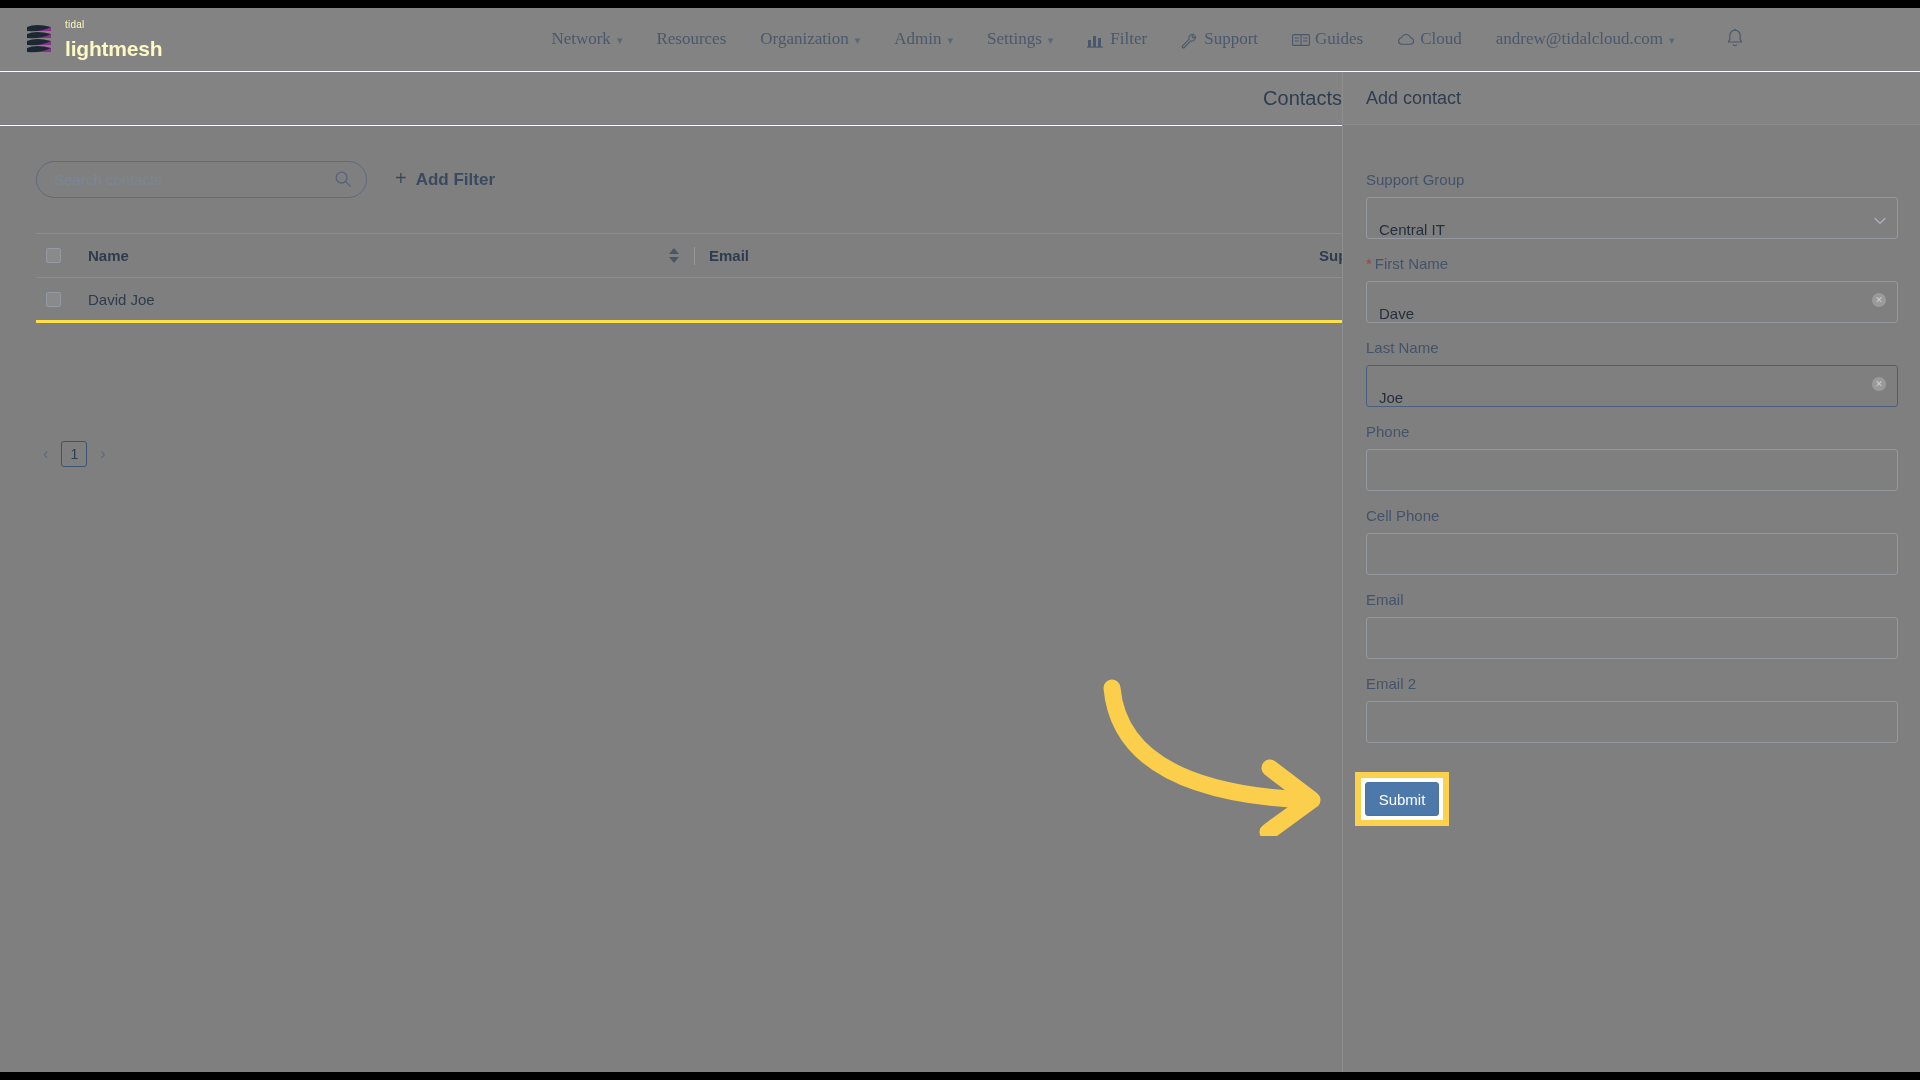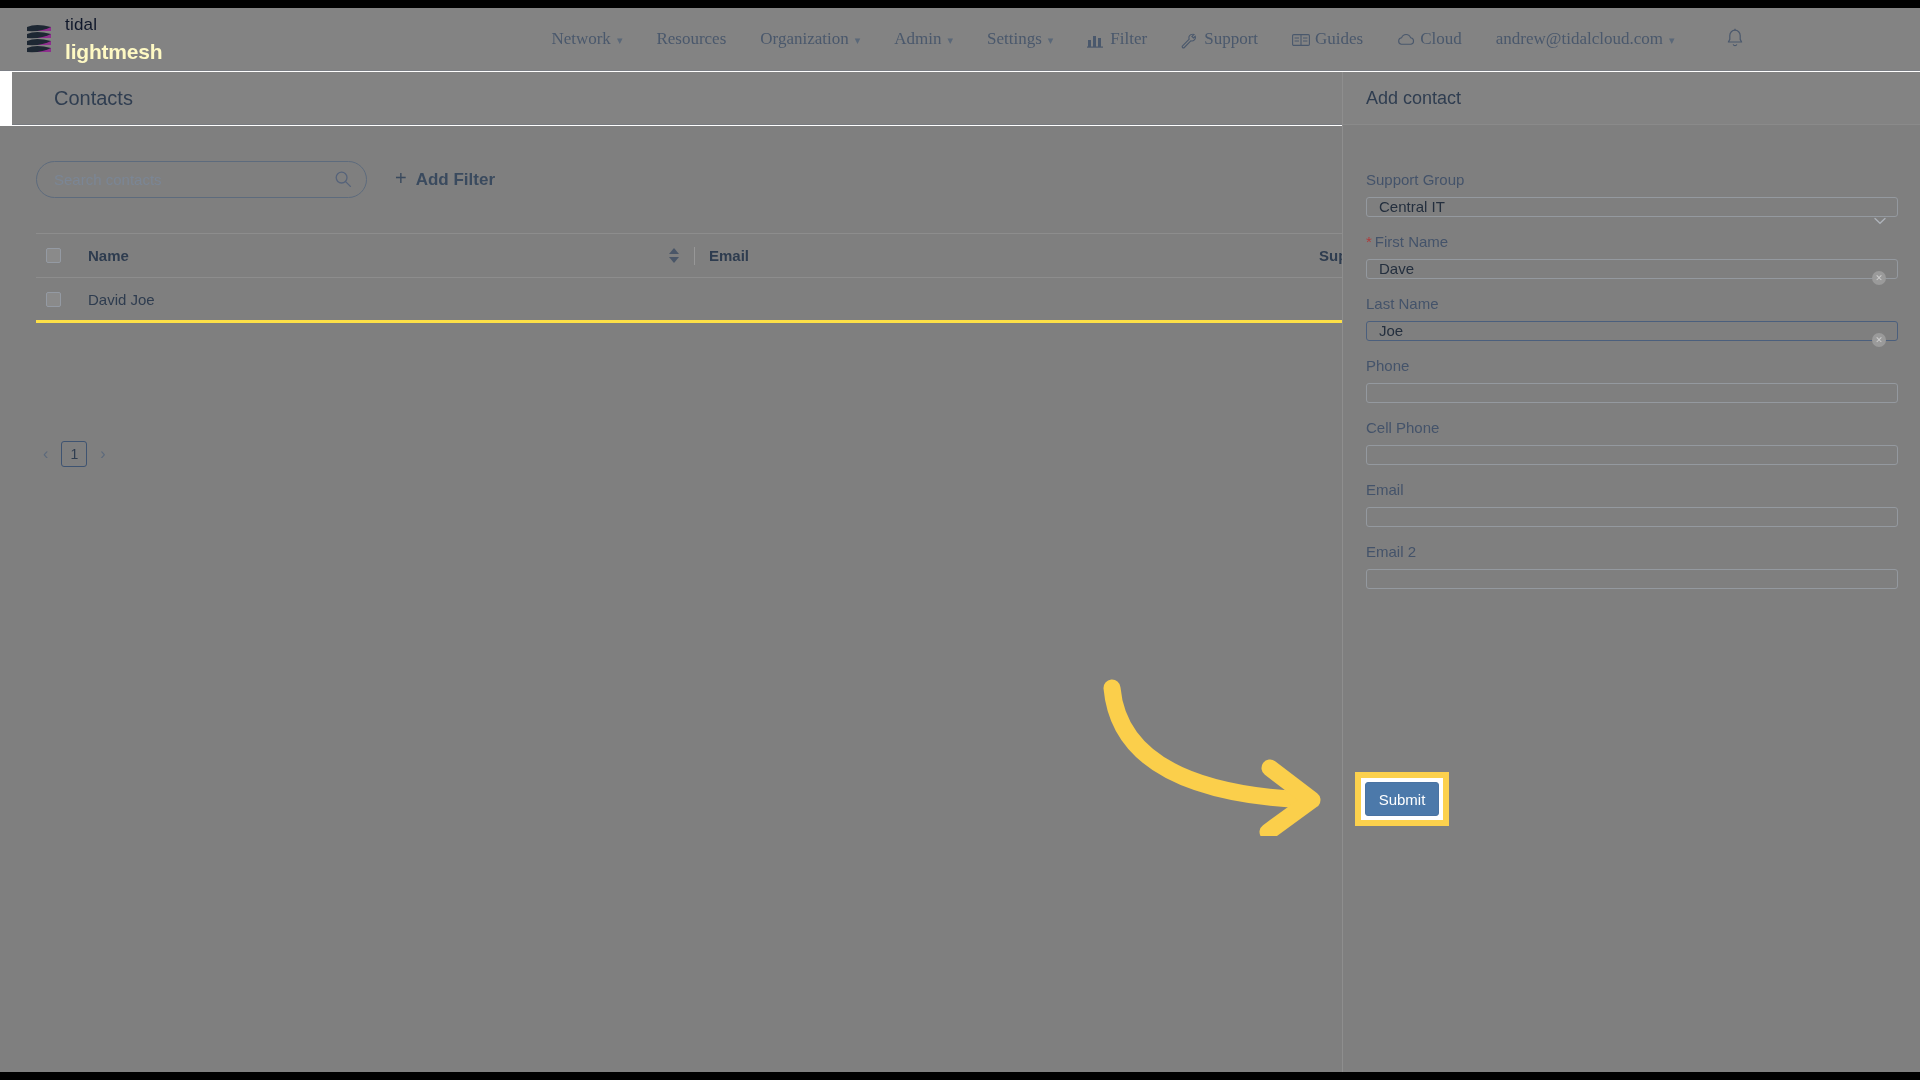--- a/index.html
+++ b/index.html
@@ -29,21 +29,21 @@
     display: flex; align-items: center;
   }
   #brand {
     display: flex; align-items: center;
     margin-left: 24px; gap: 11px;
   }
   #logo-mark { width: 30px; height: 32px; display: block; }
   .brand-text { line-height: 1; }
   .brand-tidal {
     display: block;
-    font-size: 17px; color: #0f172a; letter-spacing: .2px;
+    font-size: 10px; color: #fef9c3; letter-spacing: .2px;
     margin-bottom: 8px;
   }
   .brand-lightmesh {
     display: block;
     font-size: 21px; font-weight: 700; color: #fef9c3; letter-spacing: -.2px;
   }
 
   #nav-items {
     display: flex; align-items: center;
     margin-left: 372px; gap: 0px; font-family: Liberation Serif, serif;
@@ -57,25 +57,25 @@
   }
   .nav-item .chev { font-size: 11px; color: #5a6879; position: relative; top: 1px; }
   .nav-ico { display: inline-block; width: 17px; height: 17px; position: relative; top: 2px; }
   .nav-ico svg { display: block; }
   #bell {
     margin-left: 34px; width: 22px; height: 22px; cursor: pointer;
   }
 
   
   #page-header {
-    position: absolute; left: 12px; top: 64px;
+    position: absolute; left: 0; top: 64px;
     width: 1342px; height: 53px;
     background: #838383;
     border-bottom: 1px solid #787b80;
-    display: flex; align-items: center;
+    display: flex; align-items: center; justify-content: flex-end;
   }
   #page-title {
     margin-left: 42px;
     font-size: 20px; color: #2f3d50; font-weight: 400;
   }
 
   
   #content {
     position: absolute; left: 0; top: 118px;
     width: 1342px; height: 946px;
@@ -178,28 +178,28 @@
     padding: 46px 23px 0 23px;
   }
   .field { margin-bottom: 16px; }
   .flabel {
     display: block;
     font-size: 15px; color: #44536a;
     margin-bottom: 9px;
   }
   .req { color: #b03a3a; margin-right: 3px; }
   .fcontrol {
-    width: 532px; height: 20px;
+    width: 532px; height: 42px;
     border: 1px solid #94999f; border-radius: 3px;
     background: transparent;
     font-family: "Liberation Sans", sans-serif;
     font-size: 15px; color: #242f3e;
     padding: 0 34px 0 12px;
     outline: none;
-    display: flex; align-items: flex-start;
+    display: flex; align-items: flex-end;
   }
   .fcontrol.focused { border: 1px solid #4b5f7d; }
   .fwrap { position: relative; width: 532px; }
   .clear-btn {
     position: absolute; right: 12px; top: 12px;
     width: 14px; height: 14px; border-radius: 50%;
     background: #9a9a9a;
     display: flex; align-items: center; justify-content: center;
     font-size: 9px; color: #cfcfcf; line-height: 1;
     cursor: pointer;

